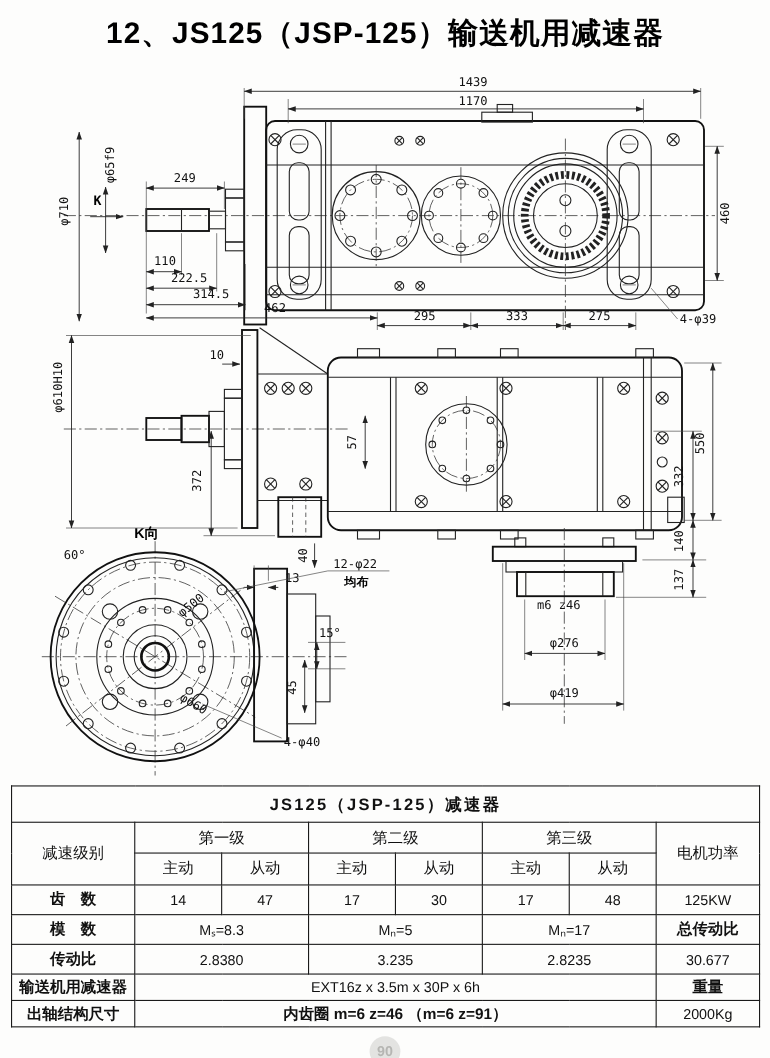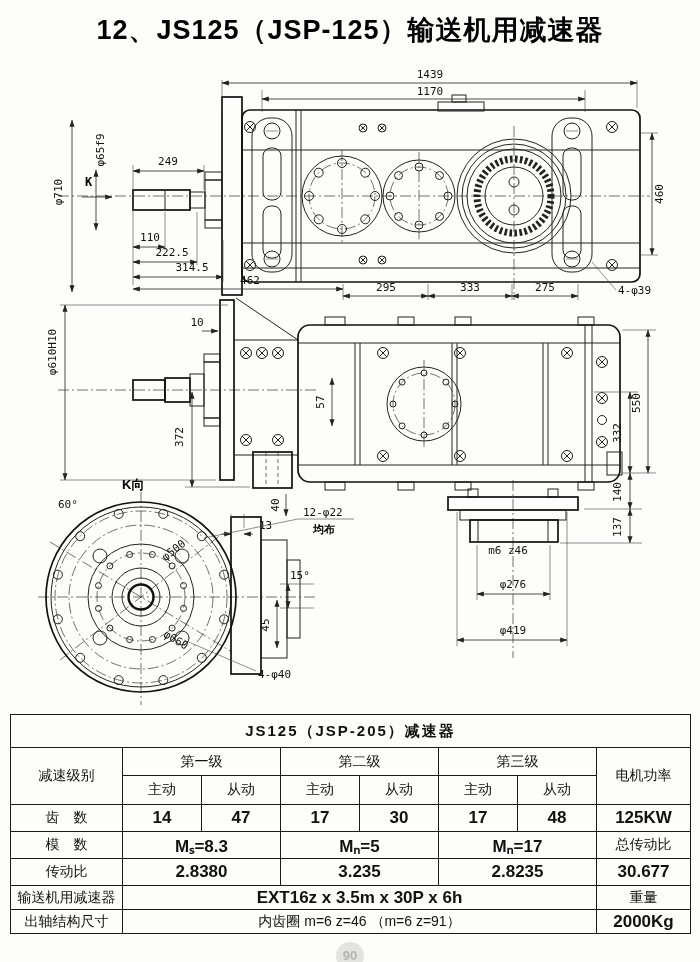--- a/index.html
+++ b/index.html
@@ -19,22 +19,22 @@
   .dimb{font:bold 12px "DejaVu Sans Mono",monospace;fill:#000;}
   .cjk{font:bold 13px "Liberation Sans",sans-serif;fill:#000;}
   .teeth{stroke:#222;stroke-width:7;fill:none;stroke-dasharray:2.6 2.4;}
   
   #spec{position:absolute;left:10px;top:714px;width:680px;border-collapse:collapse;
         table-layout:fixed;}
   #spec td{border:1.6px solid #1a1a1a;text-align:center;vertical-align:middle;
            font-family:"Liberation Sans",sans-serif;padding:0;}
   .tt{font-size:15px;font-weight:bold;letter-spacing:2px;}
   .hd{font-size:14px;font-weight:normal;}
-  .lb{font-size:14px;font-weight:normal;}
-  .vl{font-size:17px;font-weight:bold;font-family:"DejaVu Sans Mono",monospace;}
+  .lb{font-size:14px;font-weight:bold;}
+  .vl{font-size:13px;font-weight:normal;font-family:"DejaVu Sans Mono",monospace;}
   #pgnum{position:absolute;left:336px;top:942px;width:28px;height:28px;border-radius:50%;
          background:#e3e3e1;color:#b5b5b2;font:bold 13px "Liberation Sans",sans-serif;
          text-align:center;line-height:28px;}
 </style>
 </head>
 <body>
 
 <div id="page">
 
   <div id="title">12、JS125（JSP-125）输送机用减速器</div>
@@ -403,21 +403,21 @@
         <col style="width:79px">
         <col style="width:79px">
       <col style="width:79px">
         <col style="width:79px">
         <col style="width:79px">
       <col style="width:79px">
         <col style="width:94px">
     </colgroup>
     <tbody>
         <tr style="height:33px">
-      <td colspan="8" class="tt">JS125（JSP-205）减速器</td>
+      <td colspan="8" class="tt">JS125（JSP-125）减速器</td>
     </tr>
     <tr style="height:28px">
       <td rowspan="2" class="hd">减速级别</td>
       <td colspan="2" class="hd">第一级</td>
       <td colspan="2" class="hd">第二级</td>
       <td colspan="2" class="hd">第三级</td>
       <td rowspan="2" class="hd">电机功率</td>
     </tr>
     <tr style="height:29px">
       <td class="hd">主动</td>

